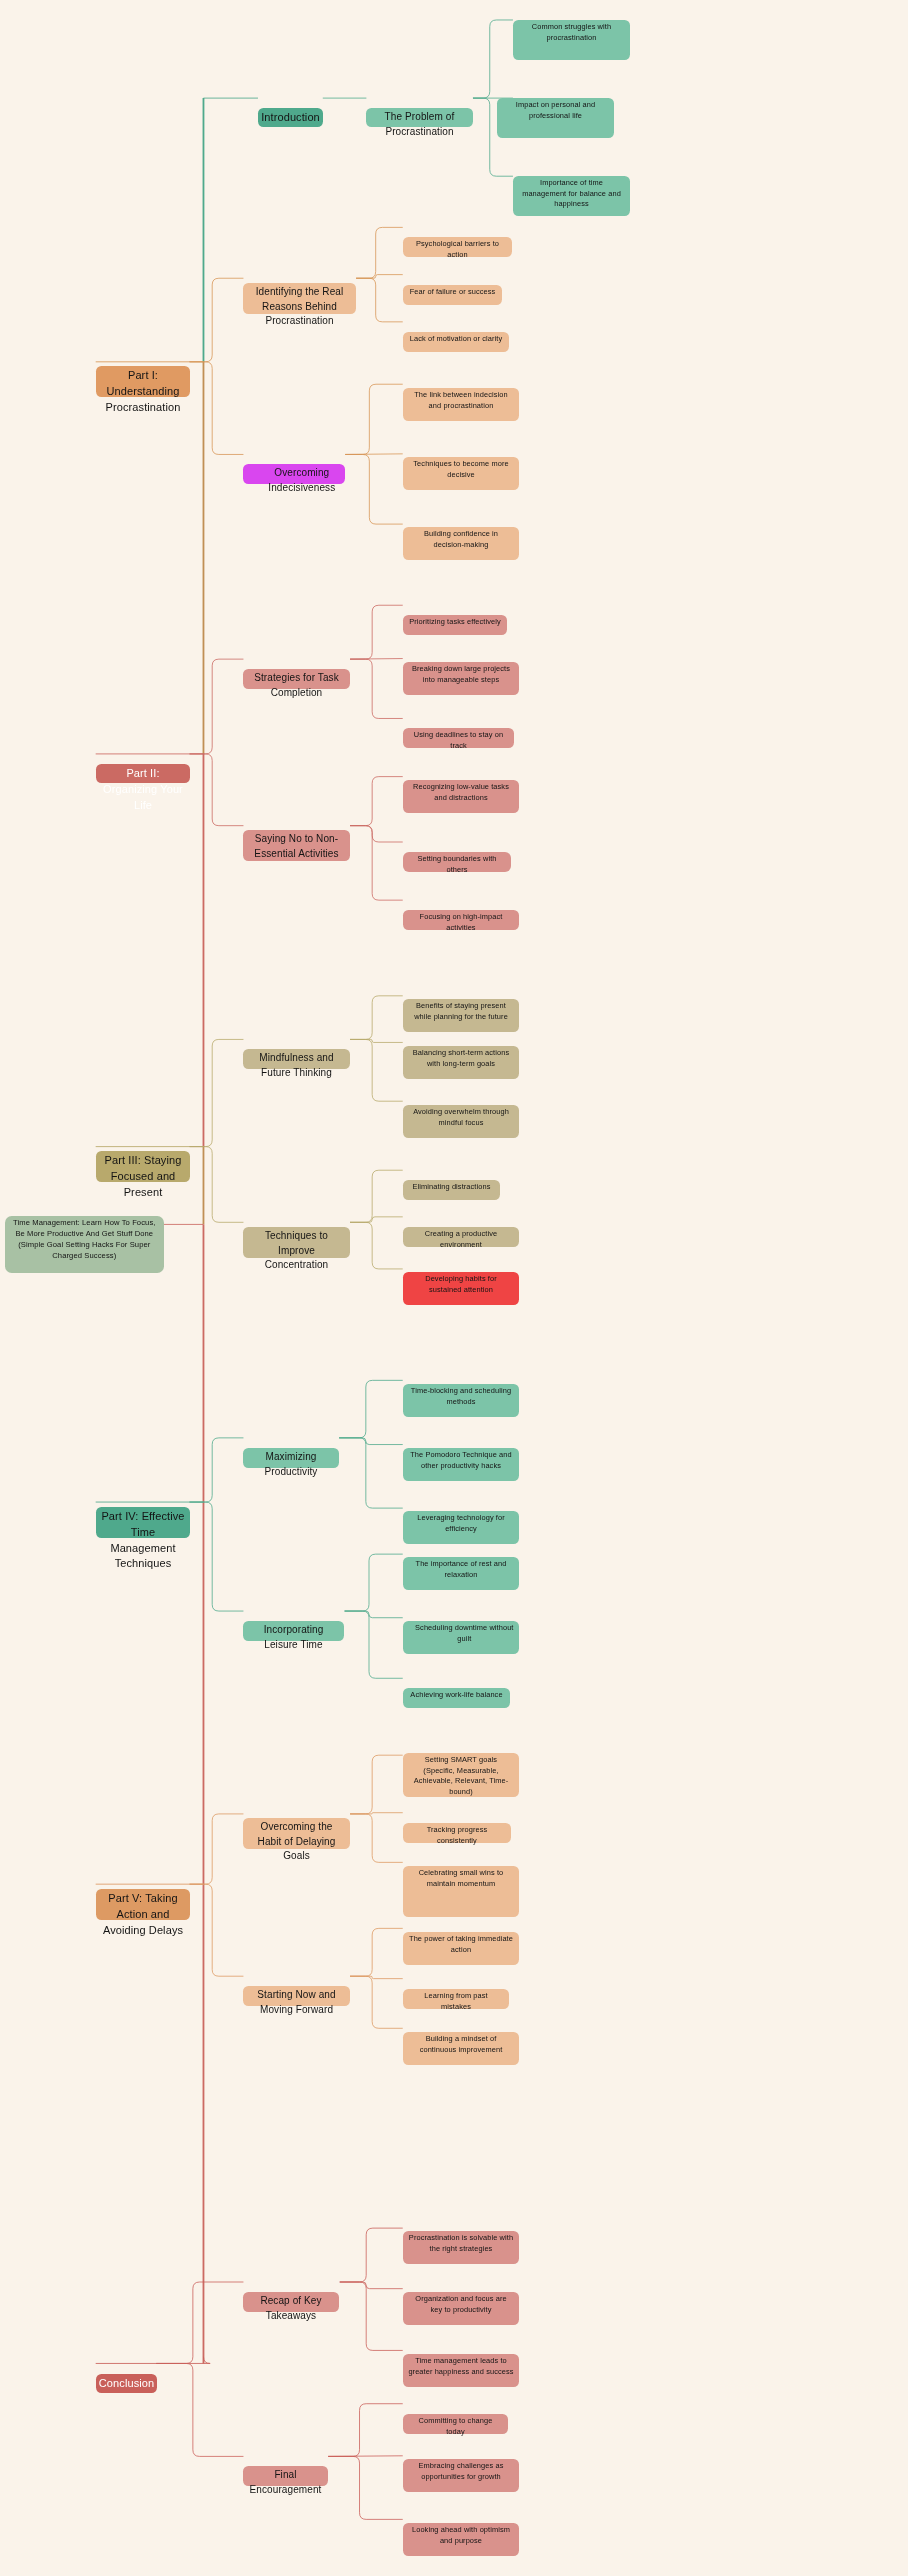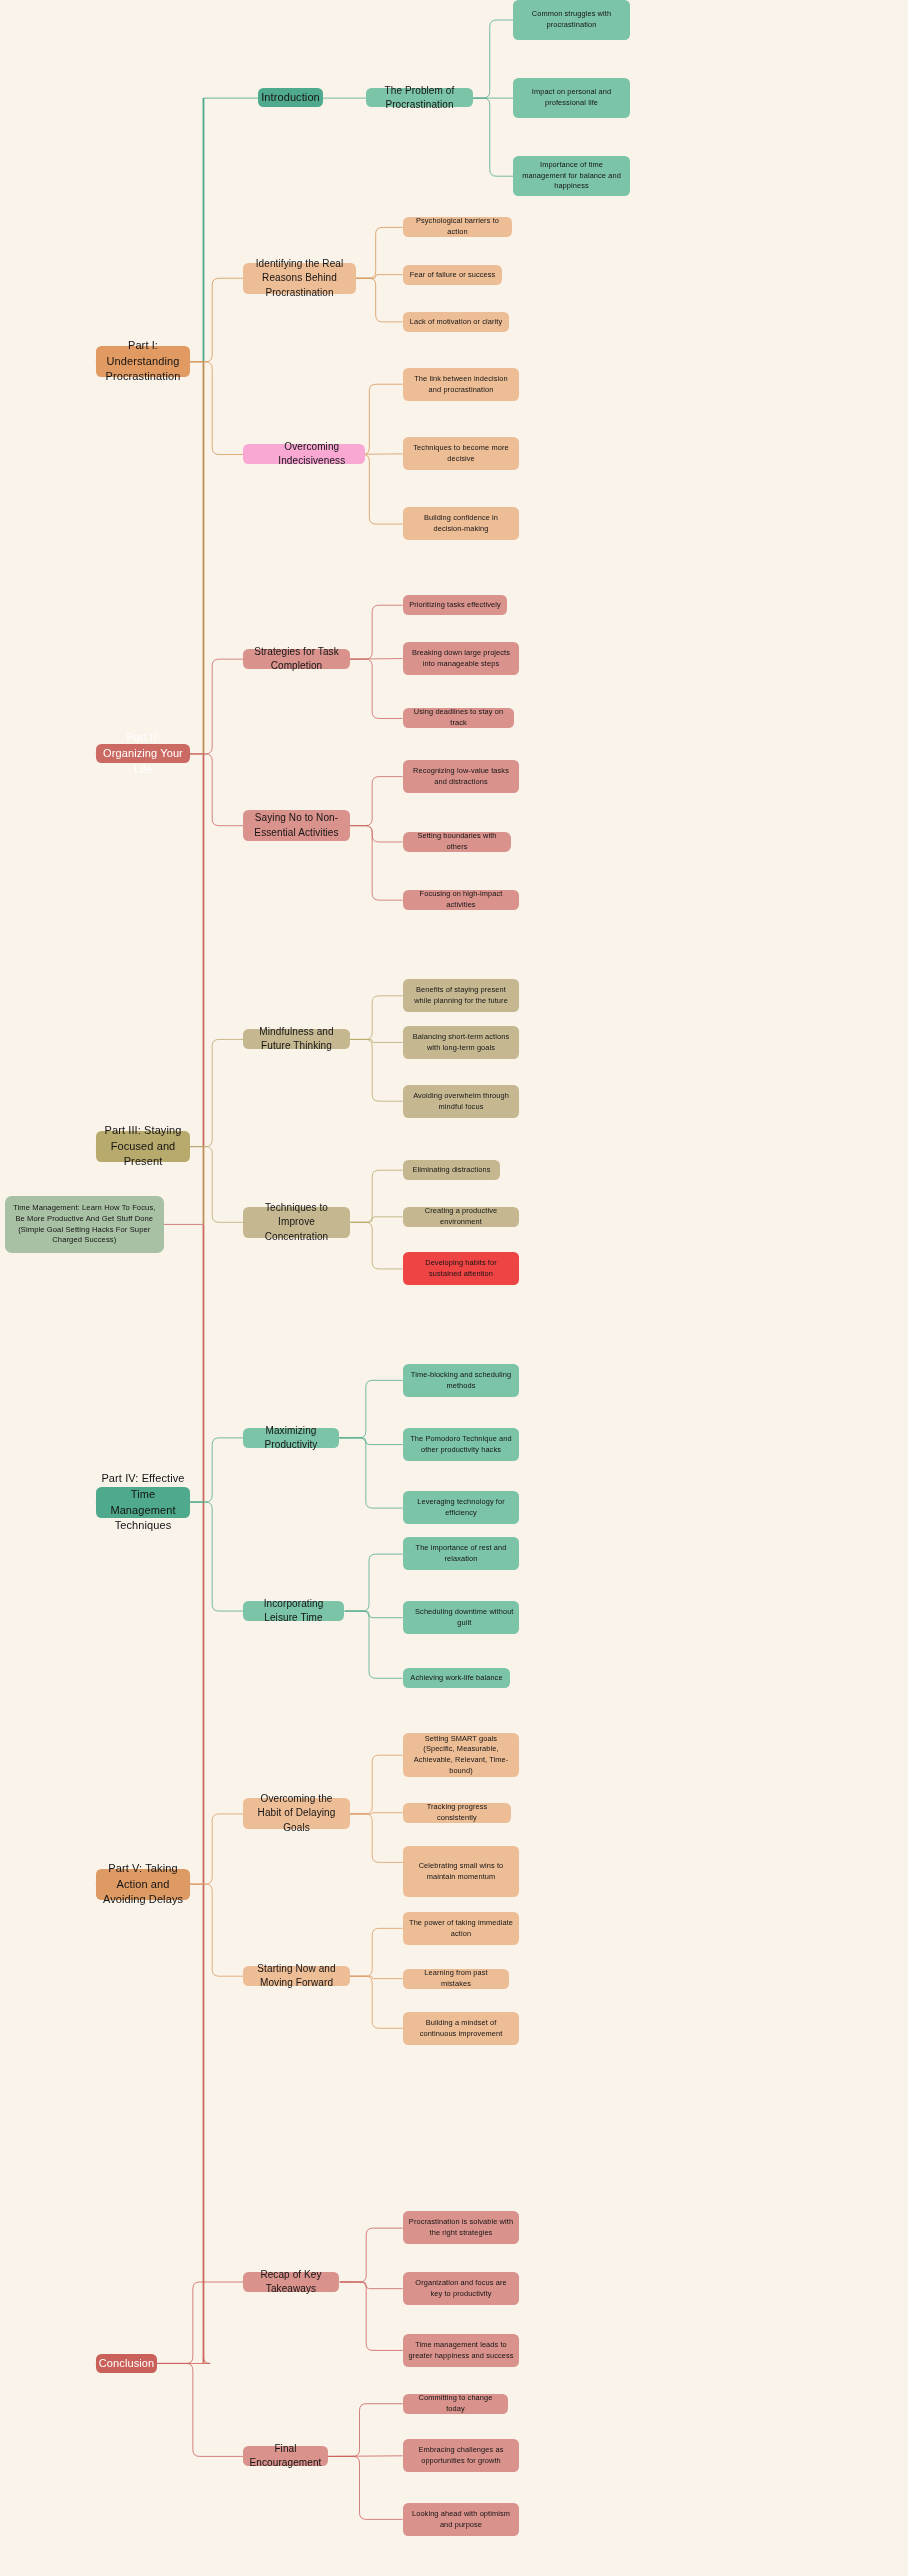--- a/index.html
+++ b/index.html
@@ -21,29 +21,29 @@
     left: 0;
     top: 0;
     width: 909px;
     height: 2576px;
     pointer-events: none;
   }
   .node {
     position: absolute;
     box-sizing: border-box;
     display: flex;
-    align-items: center;
     justify-content: center;
     text-align: center;
     border-radius: 5.4px;
     color: #141414;
     line-height: 1.42;
     padding: 2.4px 5.4px;
     letter-spacing: 0.1px;
     z-index: 5;
+    margin-top: 20px;
   }
   .root {
     font-size: 7.6px;
     border-radius: 6.7px;
   }
   .lvl1 {
     font-size: 11px;
   }
   .lvl2 {
     font-size: 10px;
@@ -132,42 +132,42 @@
   <div id="node-layer">
       <div class="node lvl1" style="left: 258px; top: 88px; width: 65px; height: 19.4px; background: rgb(79, 169, 140); color: rgb(20, 20, 20);">
         <span>Introduction</span>
       </div>
       <div class="node lvl2" style="left: 366px; top: 88px; width: 107px; height: 19.4px; background: rgb(124, 196, 168); color: rgb(20, 20, 20);">
         <span>The Problem of Procrastination</span>
       </div>
       <div class="node lvl3" style="left: 513px; top: 0px; width: 117px; height: 40px; background: rgb(124, 196, 168); color: rgb(20, 20, 20);">
         <span>Common struggles with procrastination</span>
       </div>
-      <div class="node lvl3" style="left: 513px; top: 78px; width: 117px; height: 40px; background: rgb(124, 196, 168); color: rgb(20, 20, 20);">
+      <div class="node lvl3" style="left: 497px; top: 78px; width: 117px; height: 40px; background: rgb(124, 196, 168); color: rgb(20, 20, 20);">
         <span>Impact on personal and professional life</span>
       </div>
       <div class="node lvl3" style="left: 513px; top: 156px; width: 117px; height: 40px; background: rgb(124, 196, 168); color: rgb(20, 20, 20);">
         <span>Importance of time management for balance and happiness</span>
       </div>
       <div class="node lvl1" style="left: 96px; top: 346px; width: 94px; height: 31px; background: rgb(224, 154, 98); color: rgb(20, 20, 20);">
         <span>Part I: Understanding Procrastination</span>
       </div>
       <div class="node lvl2" style="left: 243px; top: 263px; width: 113px; height: 31px; background: rgb(237, 189, 150); color: rgb(20, 20, 20);">
         <span>Identifying the Real Reasons Behind Procrastination</span>
       </div>
       <div class="node lvl3" style="left: 403px; top: 217px; width: 109px; height: 20px; background: rgb(237, 189, 150); color: rgb(20, 20, 20);">
         <span>Psychological barriers to action</span>
       </div>
       <div class="node lvl3" style="left: 403px; top: 265px; width: 99px; height: 20px; background: rgb(237, 189, 150); color: rgb(20, 20, 20);">
         <span>Fear of failure or success</span>
       </div>
       <div class="node lvl3" style="left: 403px; top: 312px; width: 106px; height: 20px; background: rgb(237, 189, 150); color: rgb(20, 20, 20);">
         <span>Lack of motivation or clarity</span>
       </div>
-      <div class="node lvl2" style="left: 243px; top: 444px; width: 122px; height: 20px; background: #f9a8d4; color: rgb(20, 20, 20); padding-left: 21px;">
+      <div class="node lvl2" style="left: 243px; top: 444px; width: 102px; height: 20px; background: #d946ef; color: rgb(20, 20, 20); padding-left: 21px;">
         <span>Overcoming Indecisiveness</span>
       </div>
       <div class="node lvl3" style="left: 403px; top: 368px; width: 116px; height: 33px; background: rgb(237, 189, 150); color: rgb(20, 20, 20);">
         <span>The link between indecision and procrastination</span>
       </div>
       <div class="node lvl3" style="left: 403px; top: 437px; width: 116px; height: 33px; background: rgb(237, 189, 150); color: rgb(20, 20, 20);">
         <span>Techniques to become more decisive</span>
       </div>
       <div class="node lvl3" style="left: 403px; top: 507px; width: 116px; height: 33px; background: rgb(237, 189, 150); color: rgb(20, 20, 20);">
         <span>Building confidence in decision-making</span>

